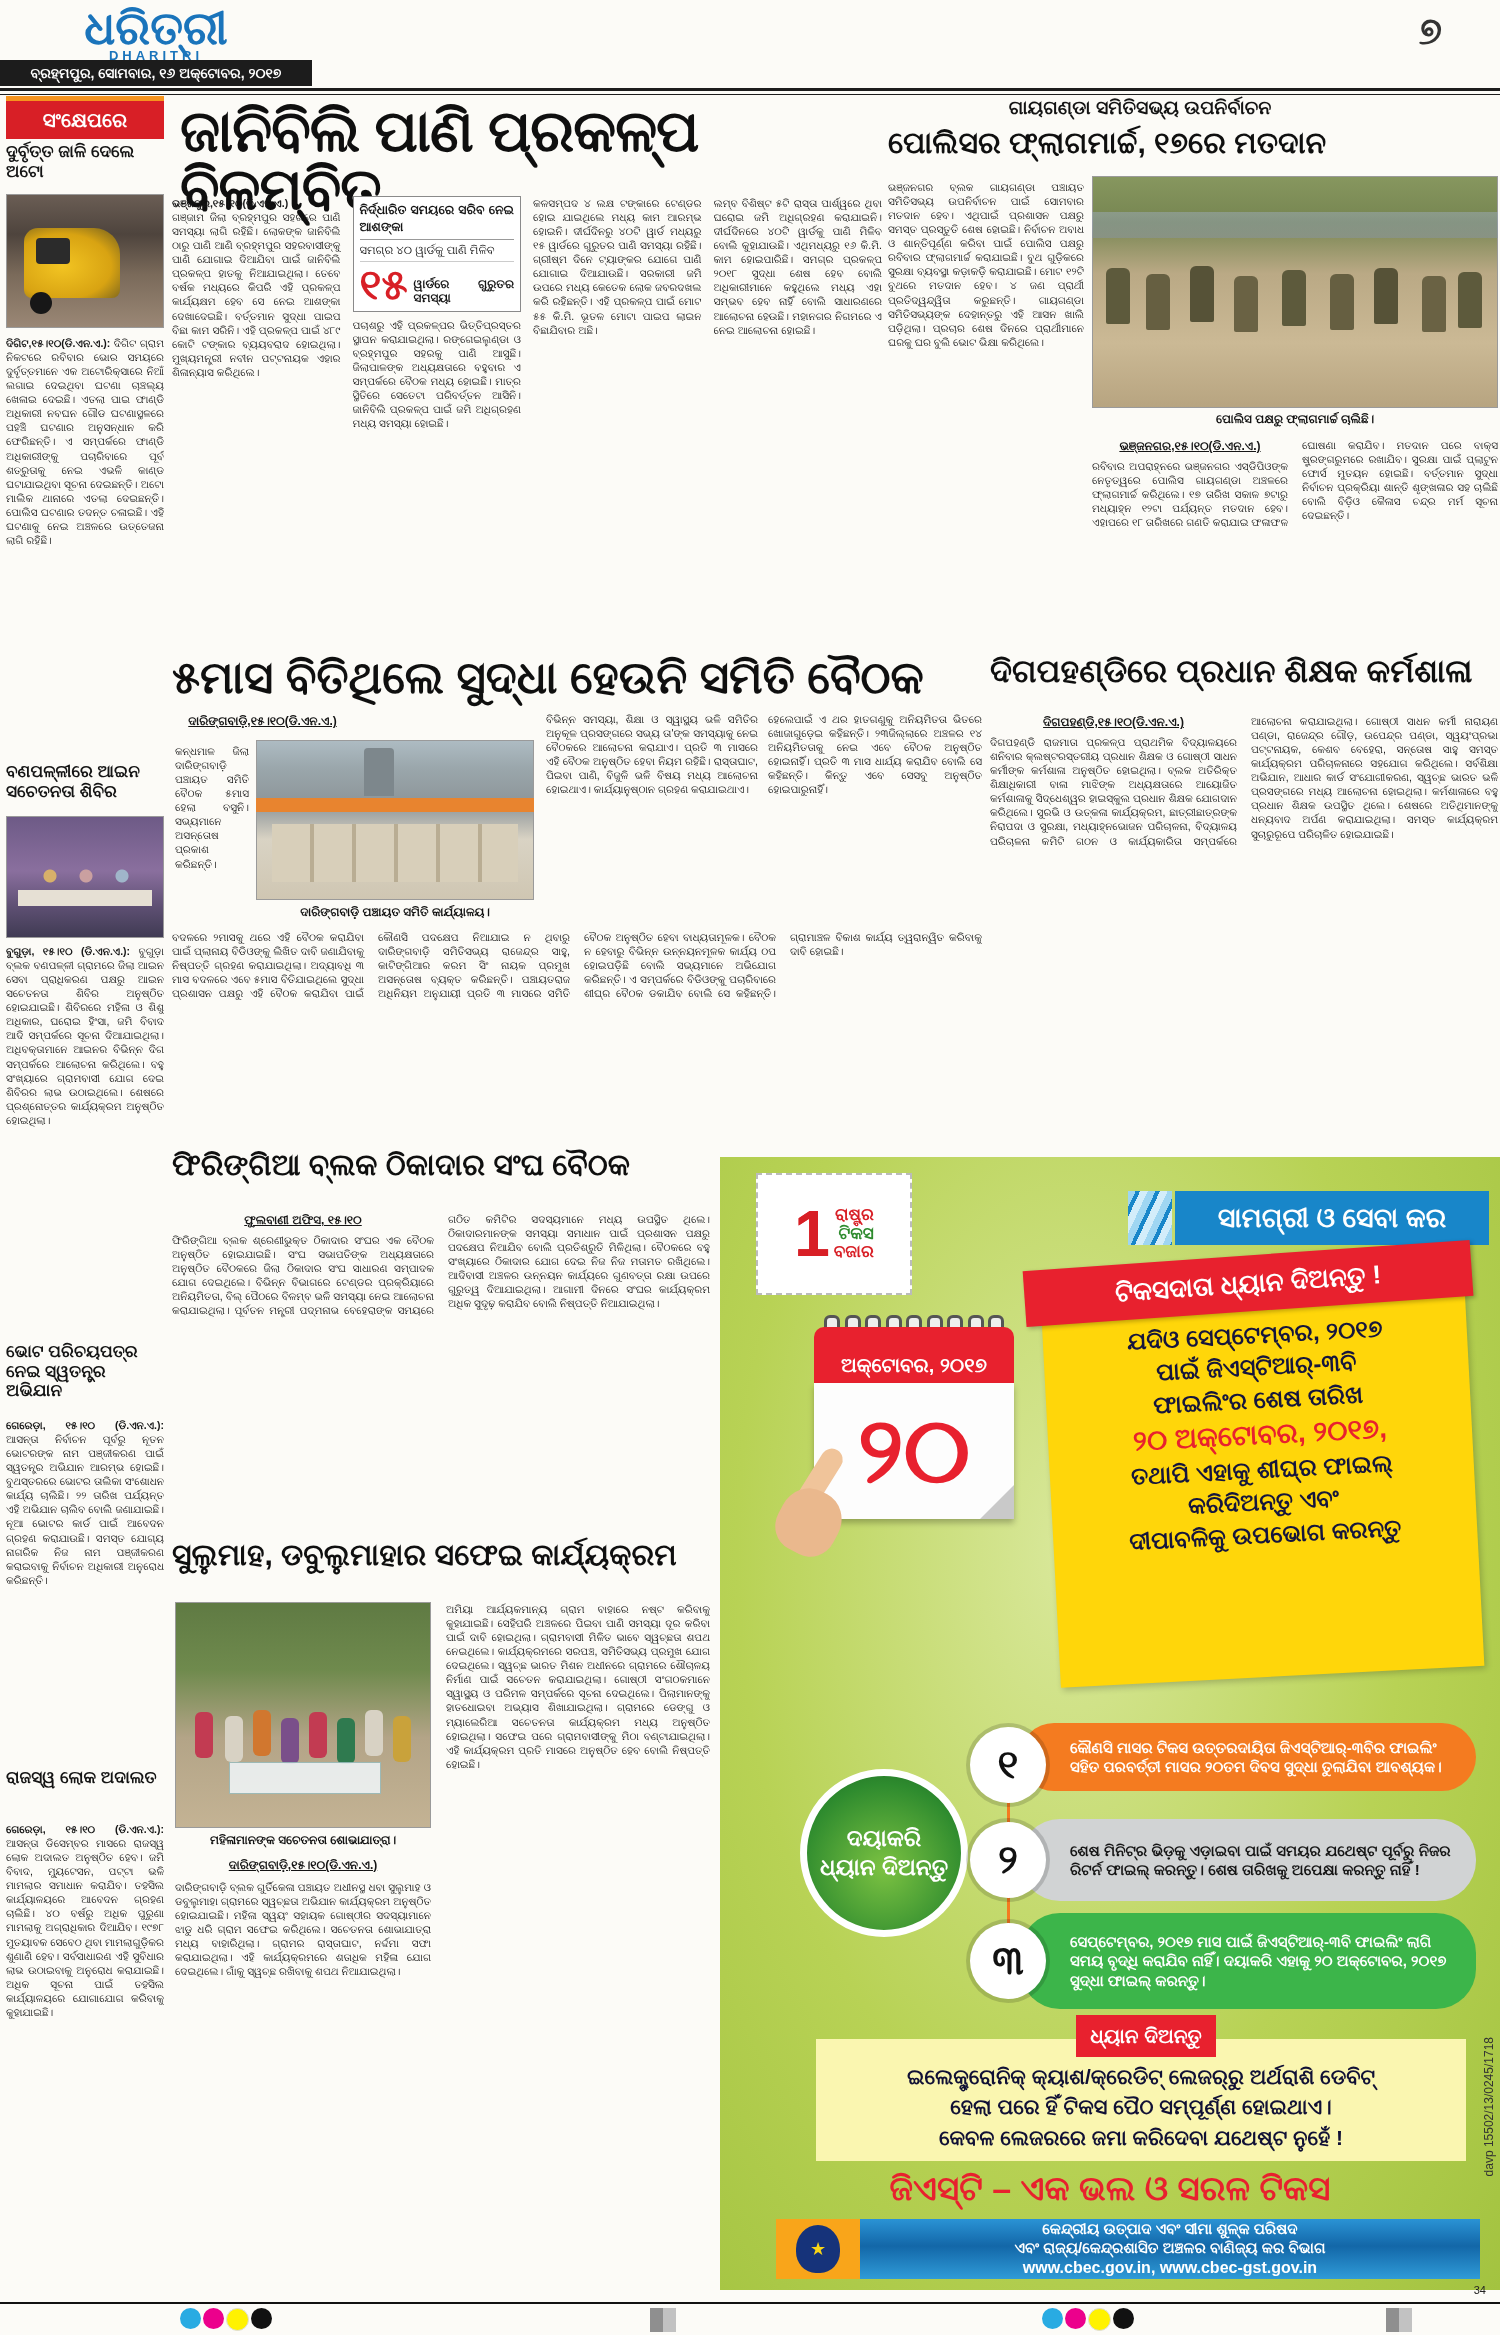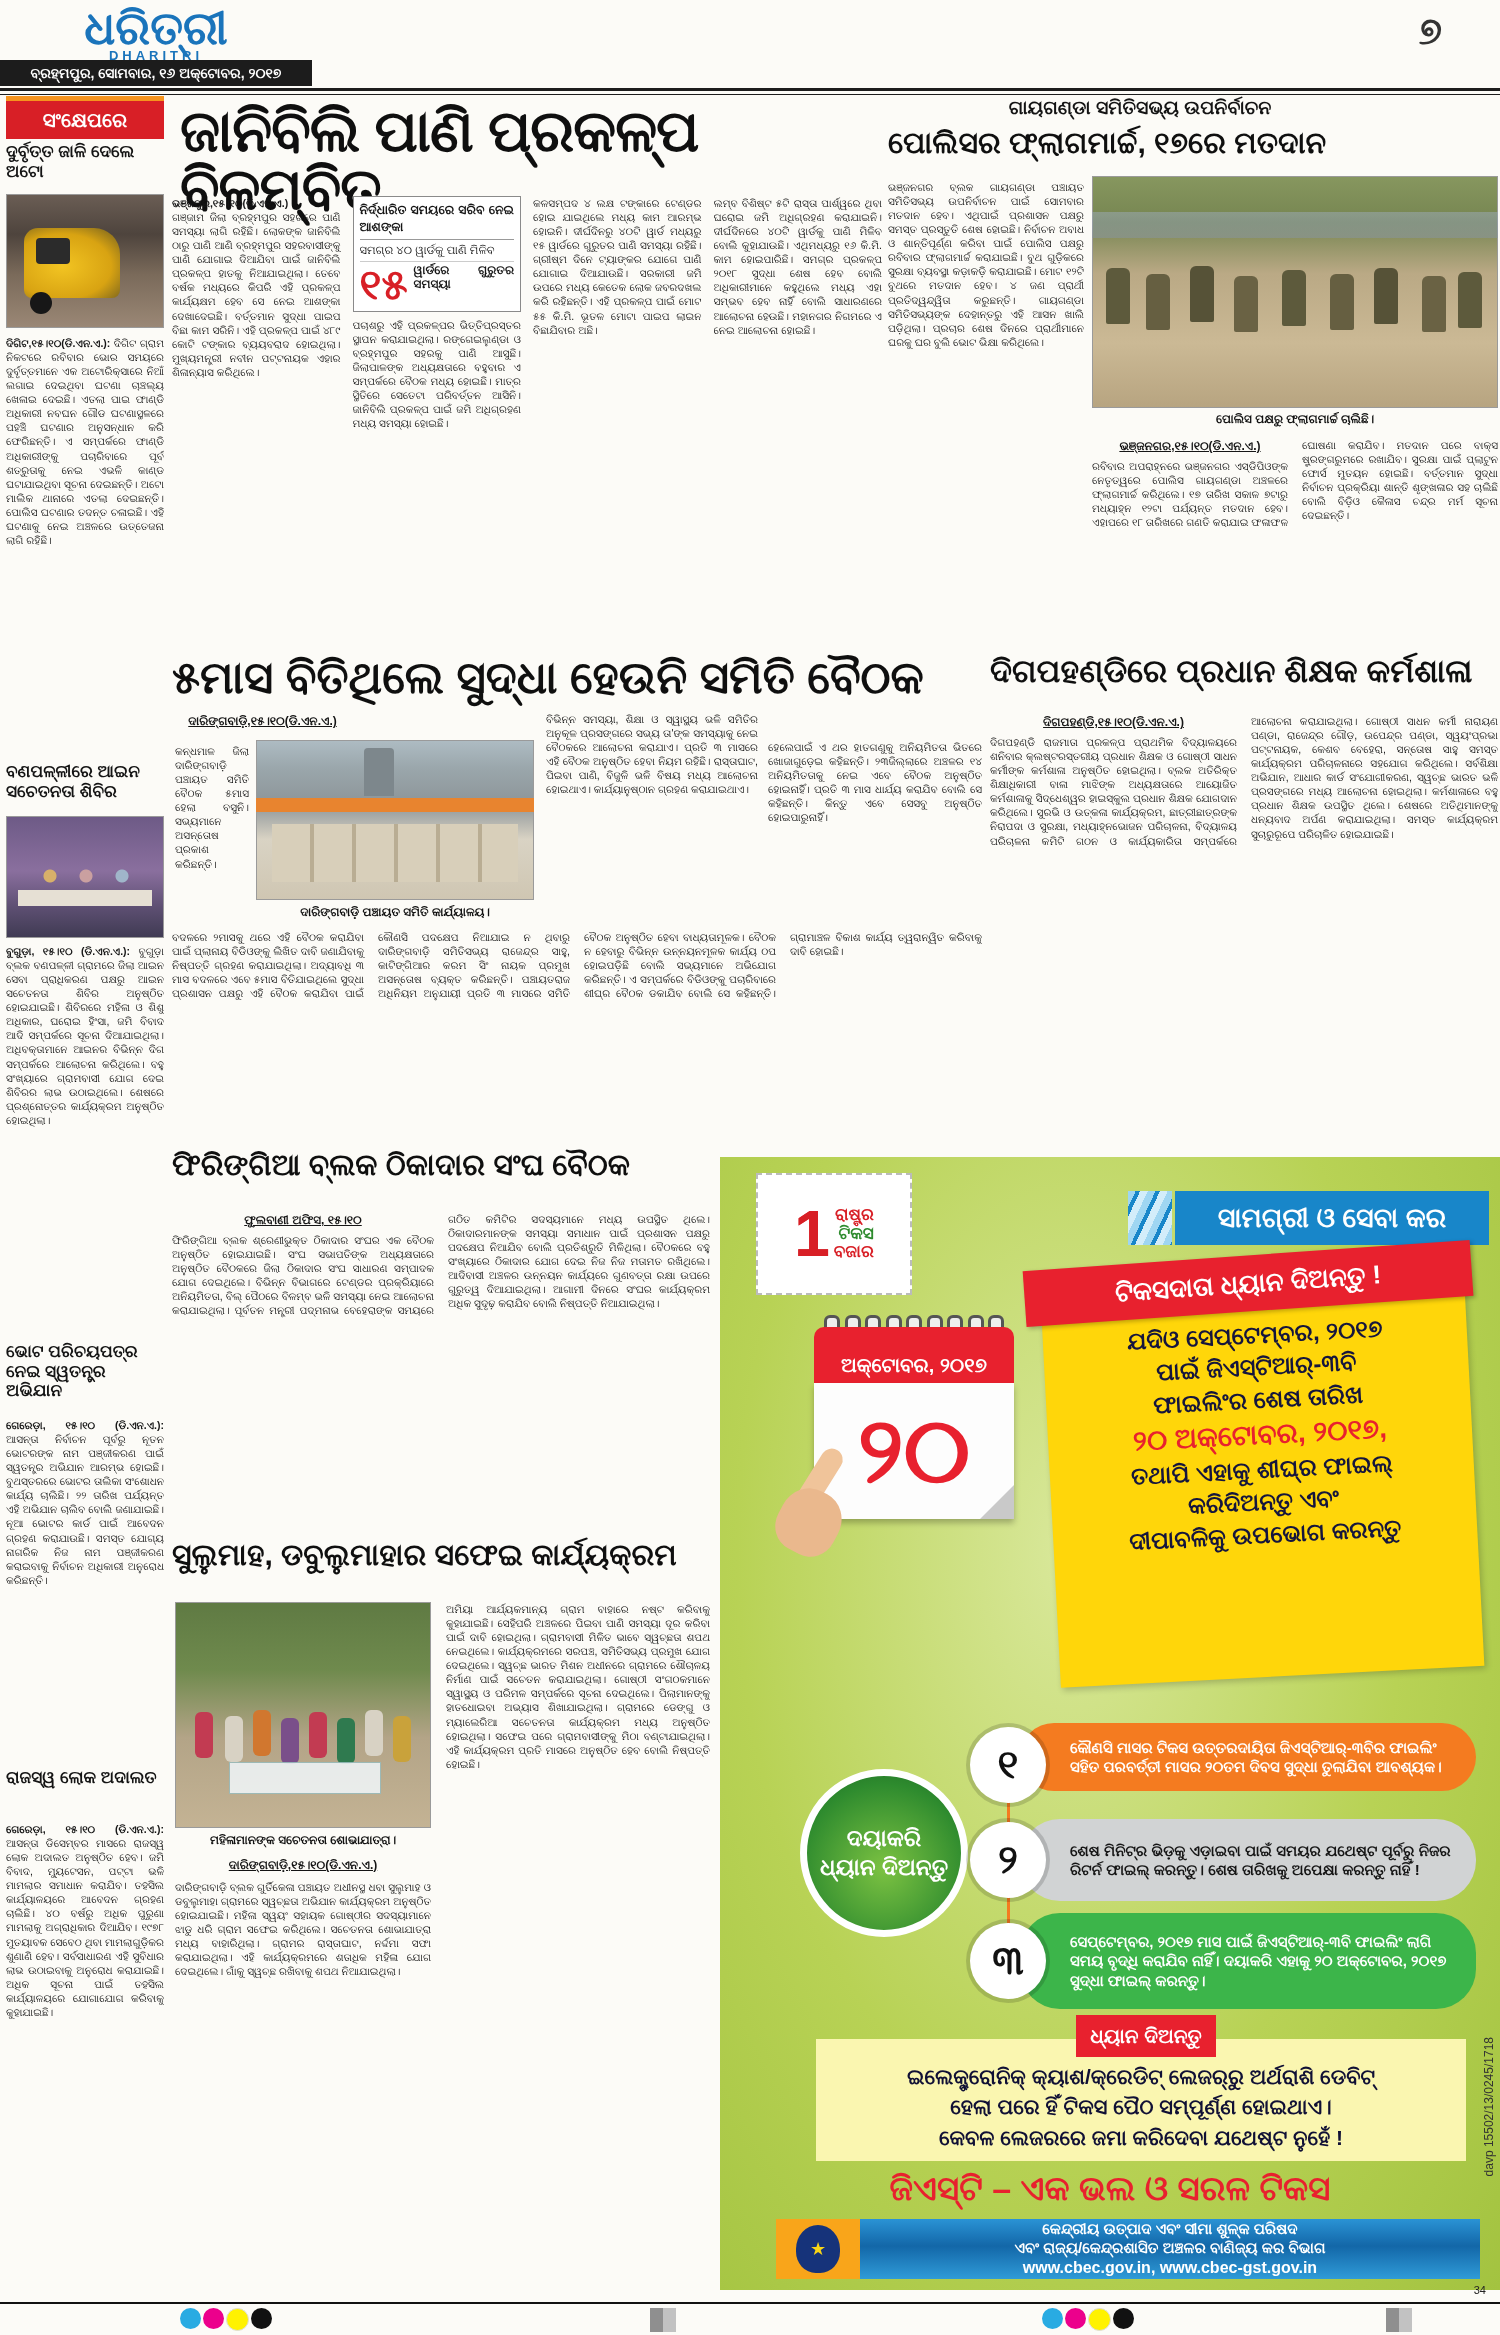--- a/index.html
+++ b/index.html
@@ -30,21 +30,21 @@
   .cols4{column-count:4;column-gap:14px;}
   
   .secbox{position:absolute;left:6px;top:96px;width:158px;height:38px;background:#d81f26;
           border-top:5px solid #f7941d;color:#fff;font-size:20px;font-weight:bold;
           display:flex;align-items:center;justify-content:center;}
   .brief-h{position:absolute;left:6px;width:158px;font-size:17px;line-height:1.15;font-weight:bold;}
   
   .infobox{border:1px solid #8a8a8a;padding:5px 6px;margin-bottom:6px;background:#fff;}
   .infobox .t1{font-size:12.5px;font-weight:bold;border-bottom:1px solid #999;padding-bottom:3px;margin-bottom:3px;}
   .infobox .t2{font-size:11.5px;border-bottom:1px solid #ccc;padding-bottom:3px;margin-bottom:2px;}
-  .infobox .nrow{display:flex;align-items:flex-start;gap:6px;}
+  .infobox .nrow{display:flex;align-items:flex-end;gap:6px;}
   .infobox .big{font-size:42px;font-weight:bold;color:#d81f26;line-height:1;}
   .infobox .lbl{font-size:12px;font-weight:bold;line-height:1.15;}
   
   .ad{position:absolute;left:720px;top:1157px;width:780px;height:1133px;
       background:radial-gradient(ellipse at 45% 35%, #d9e89b 0%, #b8d255 55%, #a3c340 100%);}
   .ad-logo{position:absolute;left:36px;top:16px;width:152px;height:118px;background:#fff;
            border:2px dashed #bbb;display:flex;align-items:center;justify-content:center;gap:4px;}
   .ad-logo .one{font-size:64px;font-weight:bold;color:#d81f26;line-height:1;
                 background:linear-gradient(180deg,#d81f26 60%,#b5121b 100%);-webkit-background-clip:text;}
   .ad-logo .words{display:flex;flex-direction:column;font-size:17px;font-weight:bold;line-height:1.1;align-items:flex-end;}
@@ -195,21 +195,21 @@
   <div class="dl-c abs" style="left:175px;top:714px;width:175px;">ଦାରିଙ୍ଗବାଡ଼ି,୧୫।୧୦(ଡି.ଏନ.ଏ.)</div>
   <div class="photo" style="left:256px;top:740px;width:278px;height:160px;
        background:linear-gradient(180deg,#aebcc3 0%,#9aa6ab 18%,#8d9599 40%,#d9d3c4 62%,#cfc6b2 100%);">
     <div class="abs" style="left:0;top:58px;width:278px;height:14px;background:#e8842f;"></div>
     <div class="abs" style="left:16px;top:84px;width:246px;height:58px;background:repeating-linear-gradient(90deg,#d8cfba 0 38px,#b9ad93 38px 42px);"></div>
     <div class="abs" style="left:108px;top:8px;width:30px;height:48px;background:#7d878c;border-radius:4px 4px 0 0;"></div>
   </div>
   <div class="caption abs" style="left:256px;top:905px;width:278px;">ଦାରିଙ୍ଗବାଡ଼ି ପଞ୍ଚାୟତ ସମିତି କାର୍ଯ୍ୟାଳୟ।</div>
   <div class="col abs" style="left:175px;top:744px;width:74px;height:156px;">କନ୍ଧମାଳ ଜିଲା ଦାରିଙ୍ଗବାଡ଼ି ପଞ୍ଚାୟତ ସମିତି ବୈଠକ ୫ମାସ ହେଲା ବସୁନି। ସଭ୍ୟମାନେ ଅସନ୍ତୋଷ ପ୍ରକାଶ କରିଛନ୍ତି।</div>
   <div class="col abs" style="left:546px;top:712px;width:212px;height:212px;">ବିଭିନ୍ନ ସମସ୍ୟା, ଶିକ୍ଷା ଓ ସ୍ୱାସ୍ଥ୍ୟ ଭଳି ସମିତିର ଅନୁକୂଳ ପ୍ରସଙ୍ଗରେ ସଭ୍ୟ ତା'ଙ୍କ ସମସ୍ୟାକୁ ନେଇ ବୈଠକରେ ଆଲୋଚନା କରାଯାଏ। ପ୍ରତି ୩ ମାସରେ ଏହି ବୈଠକ ଅନୁଷ୍ଠିତ ହେବା ନିୟମ ରହିଛି। ରାସ୍ତାଘାଟ, ପିଇବା ପାଣି, ବିଜୁଳି ଭଳି ବିଷୟ ମଧ୍ୟ ଆଲୋଚନା ହୋଇଥାଏ। କାର୍ଯ୍ୟାନୁଷ୍ଠାନ ଗ୍ରହଣ କରାଯାଇଥାଏ।</div>
-  <div class="col abs" style="left:768px;top:740px;width:214px;height:212px;">ହେଲେପାଇଁ ଏ ଥର ହାତଗଣୁକୁ ଅନିୟମିତତା ଭିତରେ ଖୋଜାଗୁଡ଼େଇ କହିଛନ୍ତି। ୨୩ଜିଲ୍ଲାରେ ଅଞ୍ଚଳର ୧୪ ଅନିୟମିତତାକୁ ନେଇ ଏବେ ବୈଠକ ଅନୁଷ୍ଠିତ ହୋଇନାହିଁ। ପ୍ରତି ୩ ମାସ ଧାର୍ଯ୍ୟ କରାଯିବ ବୋଲି ସେ କହିଛନ୍ତି। କିନ୍ତୁ ଏବେ ସେସବୁ ଅନୁଷ୍ଠିତ ହୋଇପାରୁନାହିଁ।</div>
+  <div class="col abs" style="left:768px;top:712px;width:214px;height:212px;">ହେଲେପାଇଁ ଏ ଥର ହାତଗଣୁକୁ ଅନିୟମିତତା ଭିତରେ ଖୋଜାଗୁଡ଼େଇ କହିଛନ୍ତି। ୨୩ଜିଲ୍ଲାରେ ଅଞ୍ଚଳର ୧୪ ଅନିୟମିତତାକୁ ନେଇ ଏବେ ବୈଠକ ଅନୁଷ୍ଠିତ ହୋଇନାହିଁ। ପ୍ରତି ୩ ମାସ ଧାର୍ଯ୍ୟ କରାଯିବ ବୋଲି ସେ କହିଛନ୍ତି। କିନ୍ତୁ ଏବେ ସେସବୁ ଅନୁଷ୍ଠିତ ହୋଇପାରୁନାହିଁ।</div>
   <div class="col cols4 abs" style="left:172px;top:930px;width:810px;height:188px;">ବଦଳରେ ୨ମାସକୁ ଥରେ ଏହି ବୈଠକ କରାଯିବା ପାଇଁ ପ୍ଲାନାୟ ବିଡିଓଙ୍କୁ ଲିଖିତ ଦାବି ଜଣାଯିବାକୁ ନିଷ୍ପତ୍ତି ଗ୍ରହଣ କରାଯାଇଥିଲା। ଅଦ୍ୟାବଧି ୩ ମାସ ବଦଳରେ ଏବେ ୫ମାସ ବିତିଯାଇଥିଲେ ସୁଦ୍ଧା ପ୍ରଶାସନ ପକ୍ଷରୁ ଏହି ବୈଠକ କରାଯିବା ପାଇଁ କୌଣସି ପଦକ୍ଷେପ ନିଆଯାଇ ନ ଥିବାରୁ ଦାରିଙ୍ଗବାଡ଼ି ସମିତିସଭ୍ୟ ରାଜେନ୍ଦ୍ର ସାହୁ, କାଟିଙ୍ଗିଆର କରମ ସିଂ ନାୟକ ପ୍ରମୁଖ ଅସନ୍ତୋଷ ବ୍ୟକ୍ତ କରିଛନ୍ତି। ପଞ୍ଚାୟତରାଜ ଅଧିନିୟମ ଅନୁଯାୟୀ ପ୍ରତି ୩ ମାସରେ ସମିତି ବୈଠକ ଅନୁଷ୍ଠିତ ହେବା ବାଧ୍ୟତାମୂଳକ। ବୈଠକ ନ ହେବାରୁ ବିଭିନ୍ନ ଉନ୍ନୟନମୂଳକ କାର୍ଯ୍ୟ ଠପ ହୋଇପଡ଼ିଛି ବୋଲି ସଭ୍ୟମାନେ ଅଭିଯୋଗ କରିଛନ୍ତି। ଏ ସମ୍ପର୍କରେ ବିଡିଓଙ୍କୁ ପଚାରିବାରେ ଶୀଘ୍ର ବୈଠକ ଡକାଯିବ ବୋଲି ସେ କହିଛନ୍ତି। ଗ୍ରାମାଞ୍ଚଳ ବିକାଶ କାର୍ଯ୍ୟ ତ୍ୱରାନ୍ୱିତ କରିବାକୁ ଦାବି ହୋଇଛି।</div>
 
   <h2 class="hl-sm abs" style="left:990px;top:654px;width:508px;font-size:32px;">ଦିଗପହଣ୍ଡିରେ ପ୍ରଧାନ ଶିକ୍ଷକ କର୍ମଶାଳା</h2>
   <div class="col cols2 abs" style="left:990px;top:714px;width:508px;height:436px;">
     <span class="dl-c">ଦିଗପହଣ୍ଡି,୧୫।୧୦(ଡି.ଏନ.ଏ.)</span>
     <span>ଦିଗପହଣ୍ଡି ରାଜମାତା ପ୍ରକଳ୍ପ ପ୍ରାଥମିକ ବିଦ୍ୟାଳୟରେ ଶନିବାର କ୍ଲଷ୍ଟରସ୍ତରୀୟ ପ୍ରଧାନ ଶିକ୍ଷକ ଓ ଗୋଷ୍ଠୀ ସାଧନ କର୍ମୀଙ୍କ କର୍ମଶାଳା ଅନୁଷ୍ଠିତ ହୋଇଥିଲା। ବ୍ଲକ ଅତିରିକ୍ତ ଶିକ୍ଷାଧିକାରୀ ବାଳା ମାଝିଙ୍କ ଅଧ୍ୟକ୍ଷତାରେ ଆୟୋଜିତ କର୍ମଶାଳାକୁ ସିଦ୍ଧେଶ୍ୱର ହାଇସ୍କୁଲ ପ୍ରଧାନ ଶିକ୍ଷକ ଯୋଗଦାନ କରିଥିଲେ। ସୁରଭି ଓ ଉତ୍କଳା କାର୍ଯ୍ୟକ୍ରମ, ଛାତ୍ରୀଛାତ୍ରଙ୍କ ନିରାପଦା ଓ ସୁରକ୍ଷା, ମଧ୍ୟାହ୍ନଭୋଜନ ପରିଚାଳନା, ବିଦ୍ୟାଳୟ ପରିଚାଳନା କମିଟି ଗଠନ ଓ କାର୍ଯ୍ୟକାରିତା ସମ୍ପର୍କରେ ଆଲୋଚନା କରାଯାଇଥିଲା। ଗୋଷ୍ଠୀ ସାଧନ କର୍ମୀ ନାରାୟଣ ପଣ୍ଡା, ରାଜେନ୍ଦ୍ର ଗୌଡ଼, ଉପେନ୍ଦ୍ର ପଣ୍ଡା, ସ୍ୱୟଂପ୍ରଭା ପଟ୍ଟନାୟକ, କେଶବ ବେହେରା, ସନ୍ତୋଷ ସାହୁ ସମସ୍ତ କାର୍ଯ୍ୟକ୍ରମ ପରିଚାଳନାରେ ସହଯୋଗ କରିଥିଲେ। ସର୍ବଶିକ୍ଷା ଅଭିଯାନ, ଆଧାର କାର୍ଡ ସଂଯୋଗୀକରଣ, ସ୍ୱଚ୍ଛ ଭାରତ ଭଳି ପ୍ରସଙ୍ଗରେ ମଧ୍ୟ ଆଲୋଚନା ହୋଇଥିଲା। କର୍ମଶାଳାରେ ବହୁ ପ୍ରଧାନ ଶିକ୍ଷକ ଉପସ୍ଥିତ ଥିଲେ। ଶେଷରେ ଅତିଥିମାନଙ୍କୁ ଧନ୍ୟବାଦ ଅର୍ପଣ କରାଯାଇଥିଲା। ସମସ୍ତ କାର୍ଯ୍ୟକ୍ରମ ସୁଚାରୁରୂପେ ପରିଚାଳିତ ହୋଇଯାଇଛି।</span>
   </div>
 
   <h2 class="hl-sm abs" style="left:172px;top:1148px;width:545px;">ଫିରିଙ୍ଗିଆ ବ୍ଲକ ଠିକାଦାର ସଂଘ ବୈଠକ</h2>
   <div class="col cols2 abs" style="left:172px;top:1212px;width:538px;height:318px;">

